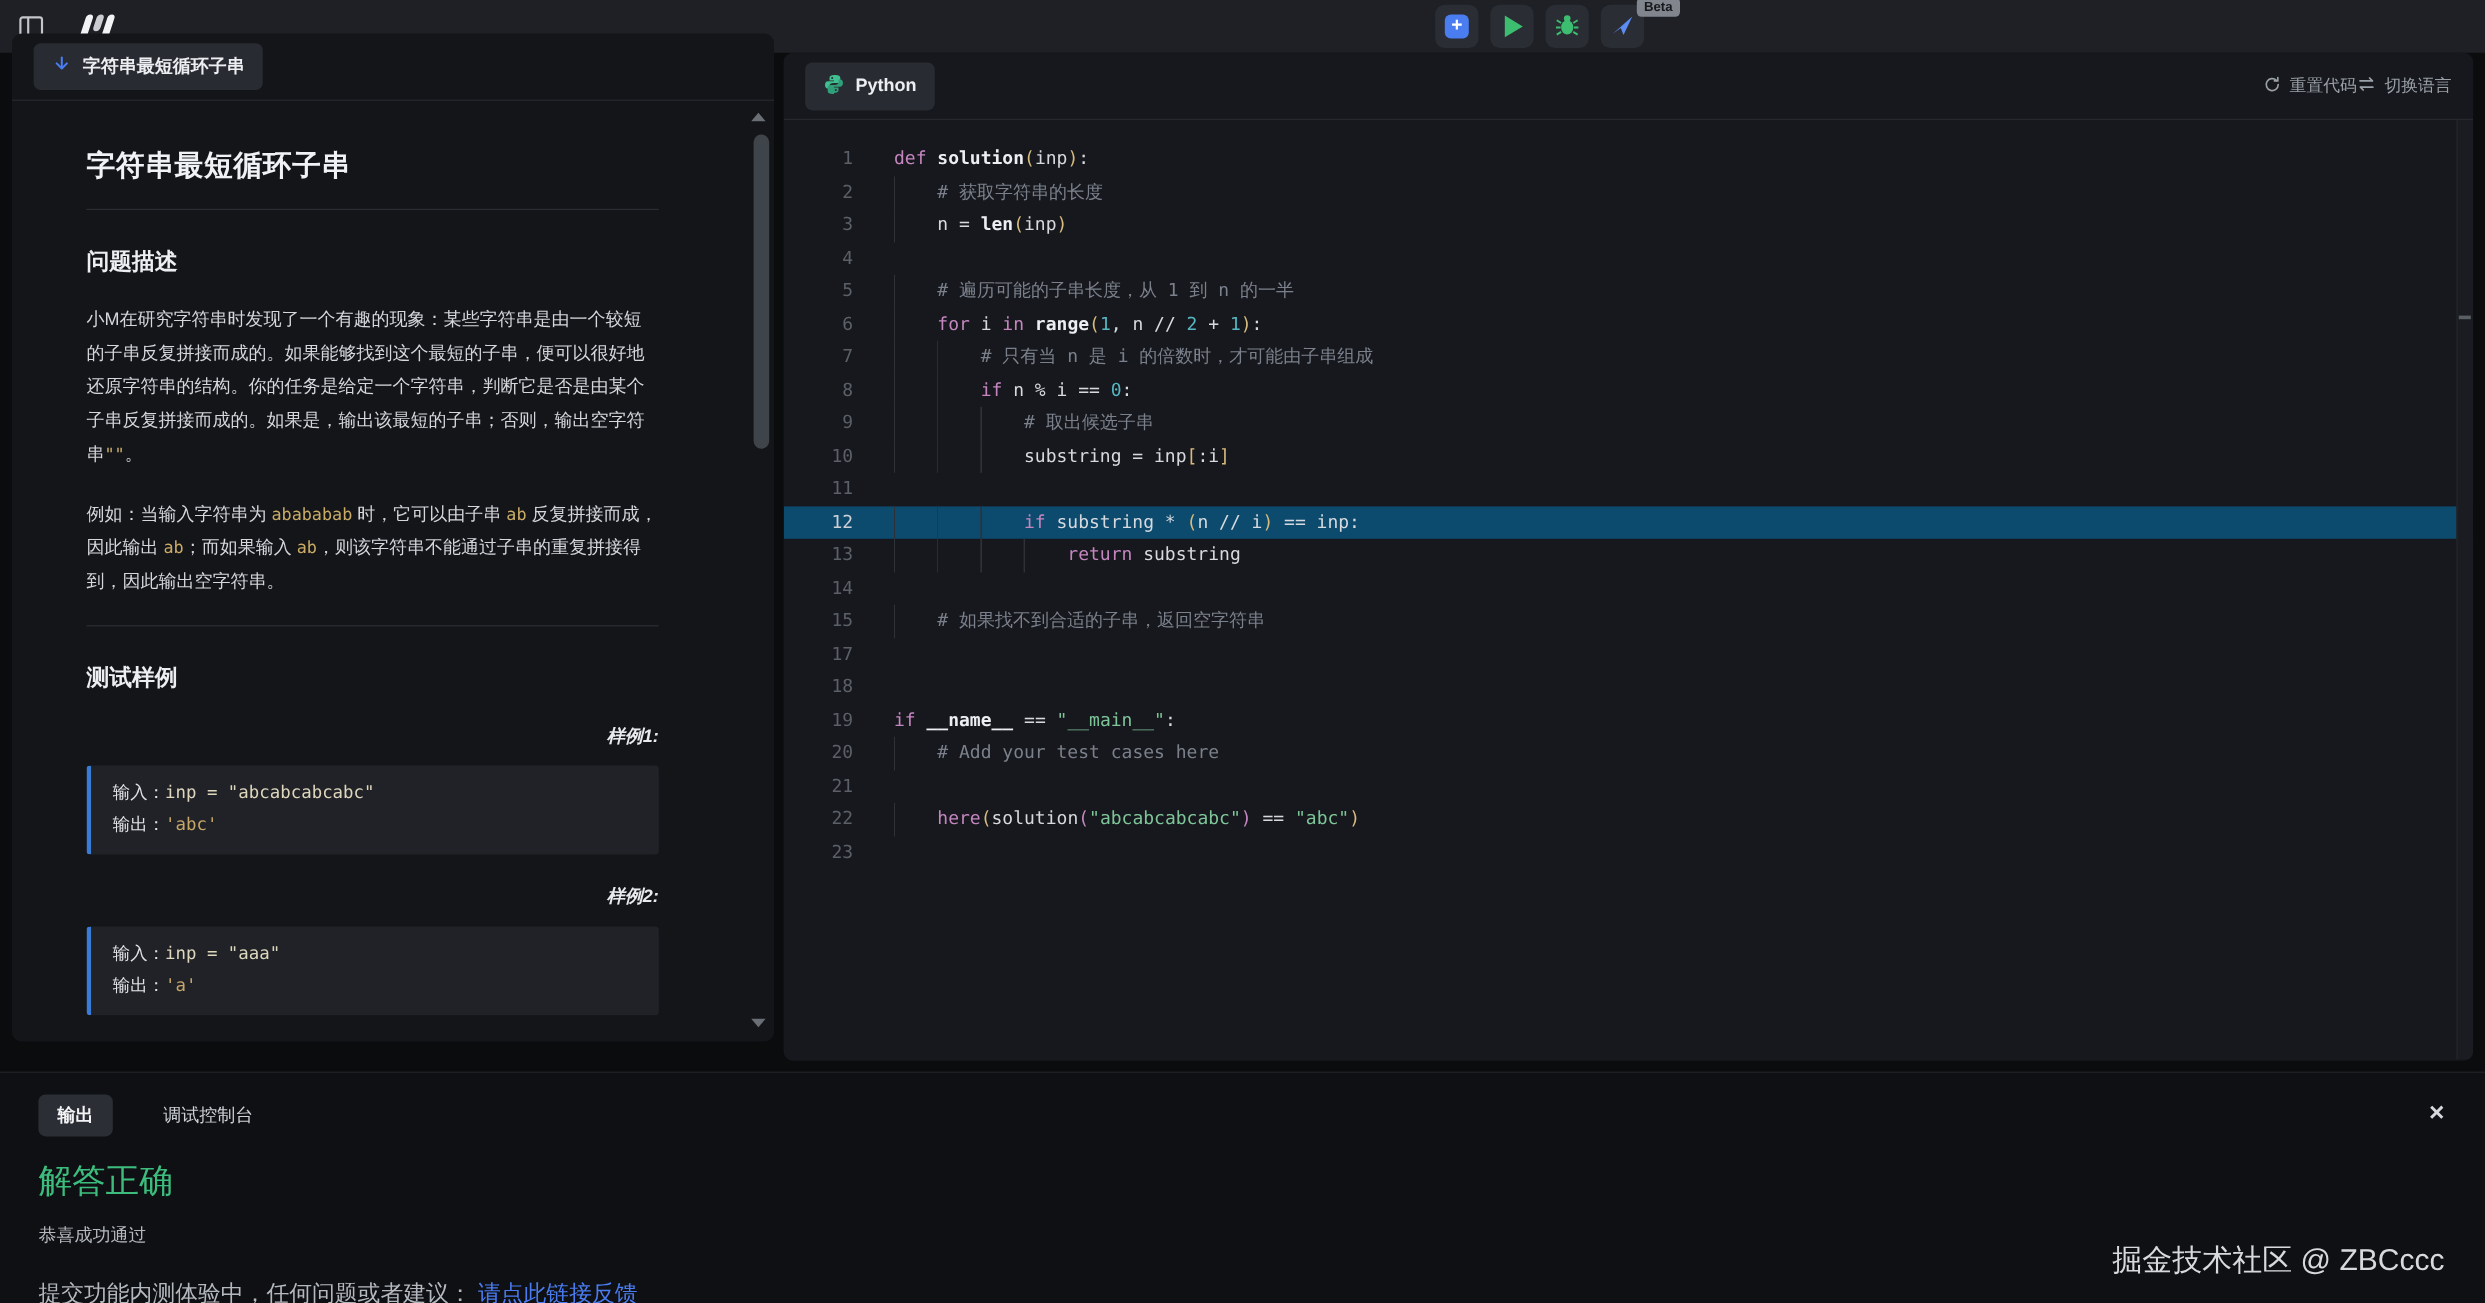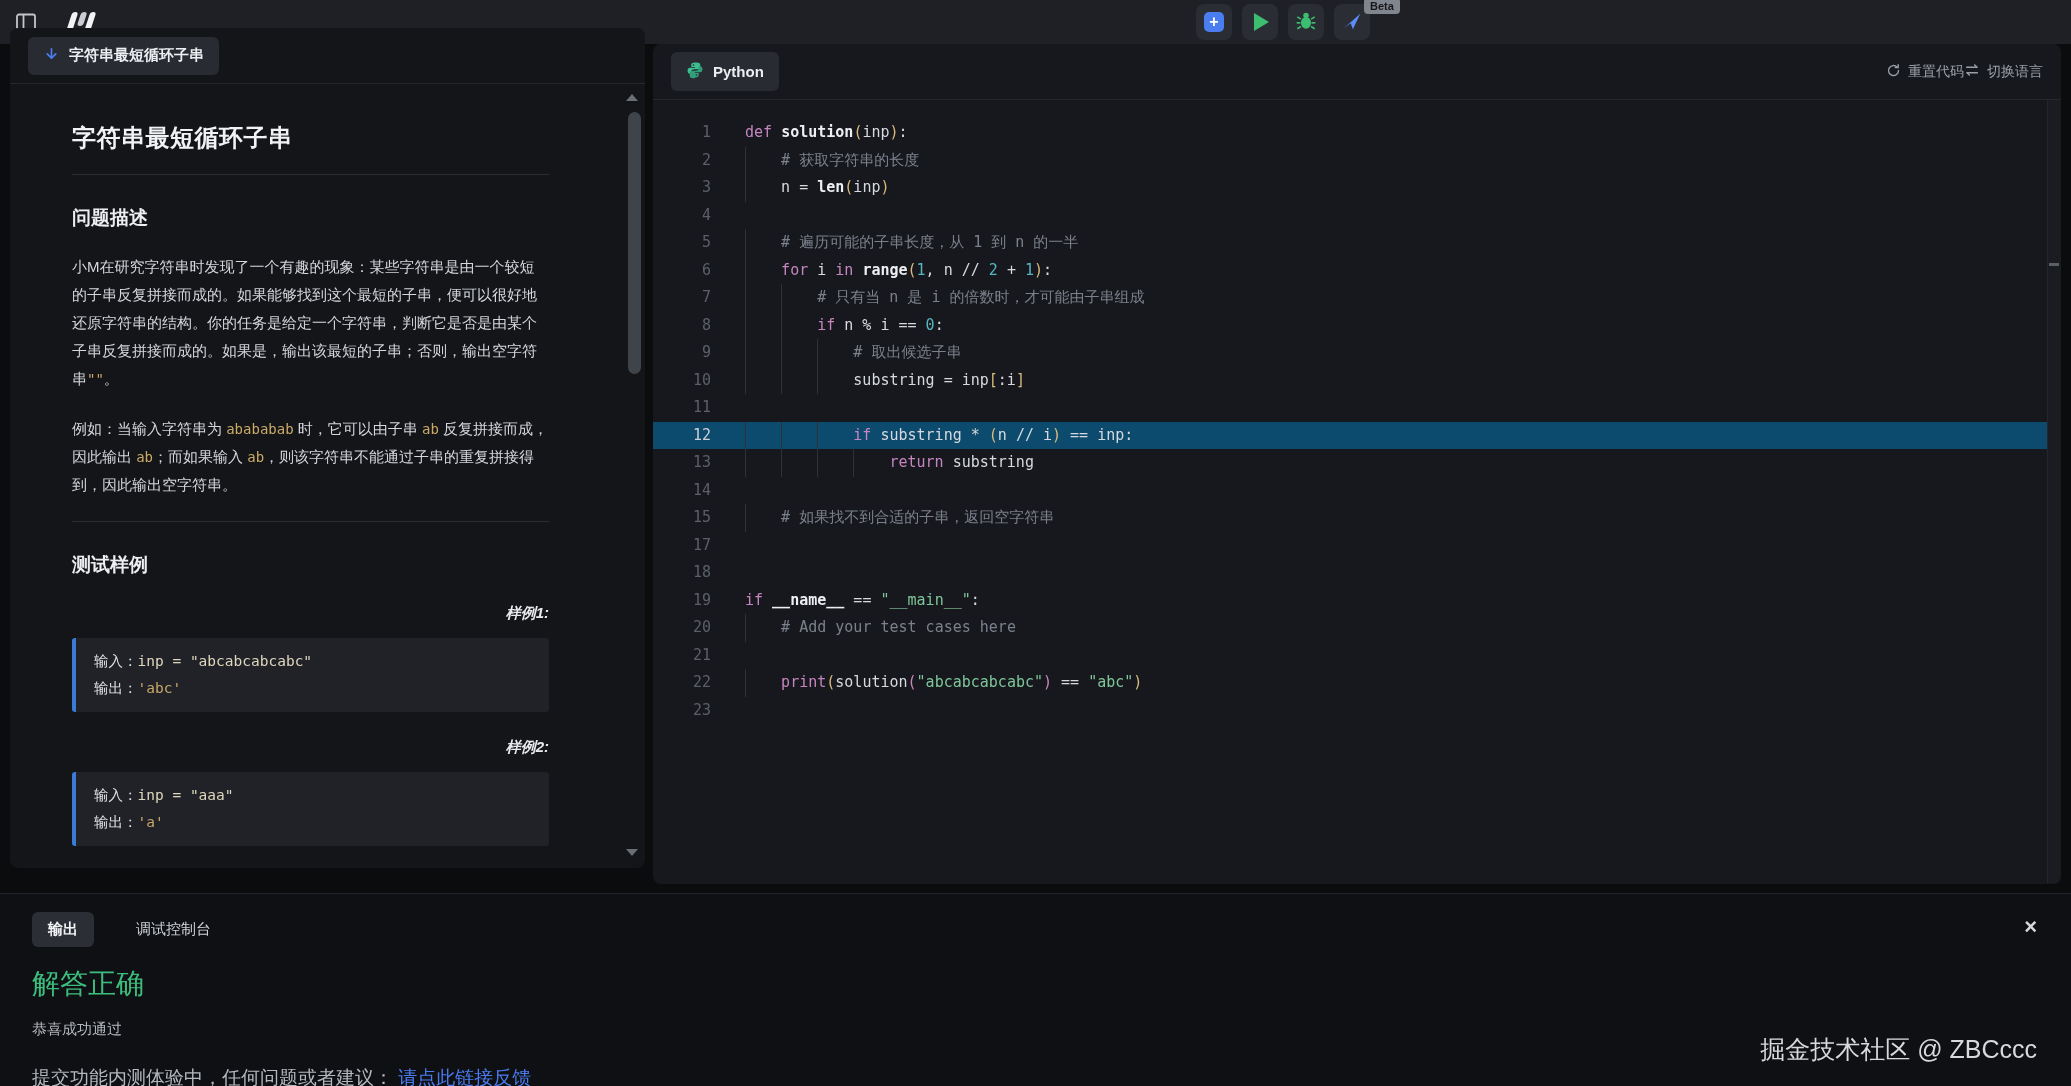--- a/index.html
+++ b/index.html
@@ -229,21 +229,21 @@
           <div class="cl"><span class="ln">11</span></div>
           <div class="cl hl"><span class="ln">12</span><span class="lc"><span class="ind"></span><span class="ind"></span><span class="ind"></span><span class="tk-kw">if</span><span class="tk-pl"> substring * </span><span class="tk-b1">(</span><span class="tk-pl">n // i</span><span class="tk-b1">)</span><span class="tk-pl"> == inp:</span></span></div>
           <div class="cl"><span class="ln">13</span><span class="lc"><span class="ind"></span><span class="ind"></span><span class="ind"></span><span class="ind"></span><span class="tk-kw">return</span><span class="tk-pl"> substring</span></span></div>
           <div class="cl"><span class="ln">14</span><span class="lc"></span></div>
           <div class="cl"><span class="ln">15</span><span class="lc"><span class="ind"></span><span class="tk-com"># 如果找不到合适的子串，返回空字符串</span></span></div>
           <div class="cl"><span class="ln">17</span><span class="lc"></span></div>
           <div class="cl"><span class="ln">18</span><span class="lc"></span></div>
           <div class="cl"><span class="ln">19</span><span class="lc"><span class="tk-kw">if</span><span class="tk-pl"> </span><span class="tk-fn">__name__</span><span class="tk-pl"> == </span><span class="tk-str">"__main__"</span><span class="tk-pl">:</span></span></div>
           <div class="cl"><span class="ln">20</span><span class="lc"><span class="ind"></span><span class="tk-com"># Add your test cases here</span></span></div>
           <div class="cl"><span class="ln">21</span><span class="lc"></span></div>
-          <div class="cl"><span class="ln">22</span><span class="lc"><span class="ind"></span><span class="tk-kw">print</span><span class="tk-b1">(</span><span class="tk-pl">solution</span><span class="tk-b2">(</span><span class="tk-str">"abcabcabcabc"</span><span class="tk-b2">)</span><span class="tk-pl"> == </span><span class="tk-str">"abc"</span><span class="tk-b1">)</span></span></div>
+          <div class="cl"><span class="ln">22</span><span class="lc"><span class="ind"></span><span class="tk-kw">here</span><span class="tk-b1">(</span><span class="tk-pl">solution</span><span class="tk-b2">(</span><span class="tk-str">"abcabcabcabc"</span><span class="tk-b2">)</span><span class="tk-pl"> == </span><span class="tk-str">"abc"</span><span class="tk-b1">)</span></span></div>
           <div class="cl"><span class="ln">23</span><span class="lc"></span></div>
         </div>
       <div class="overview-ruler">
         <div class="ruler-mark"></div>
       </div>
     </div>
   </section>
 
   <footer class="output-panel">
     <div class="out-tabs" id="output-tabs">

